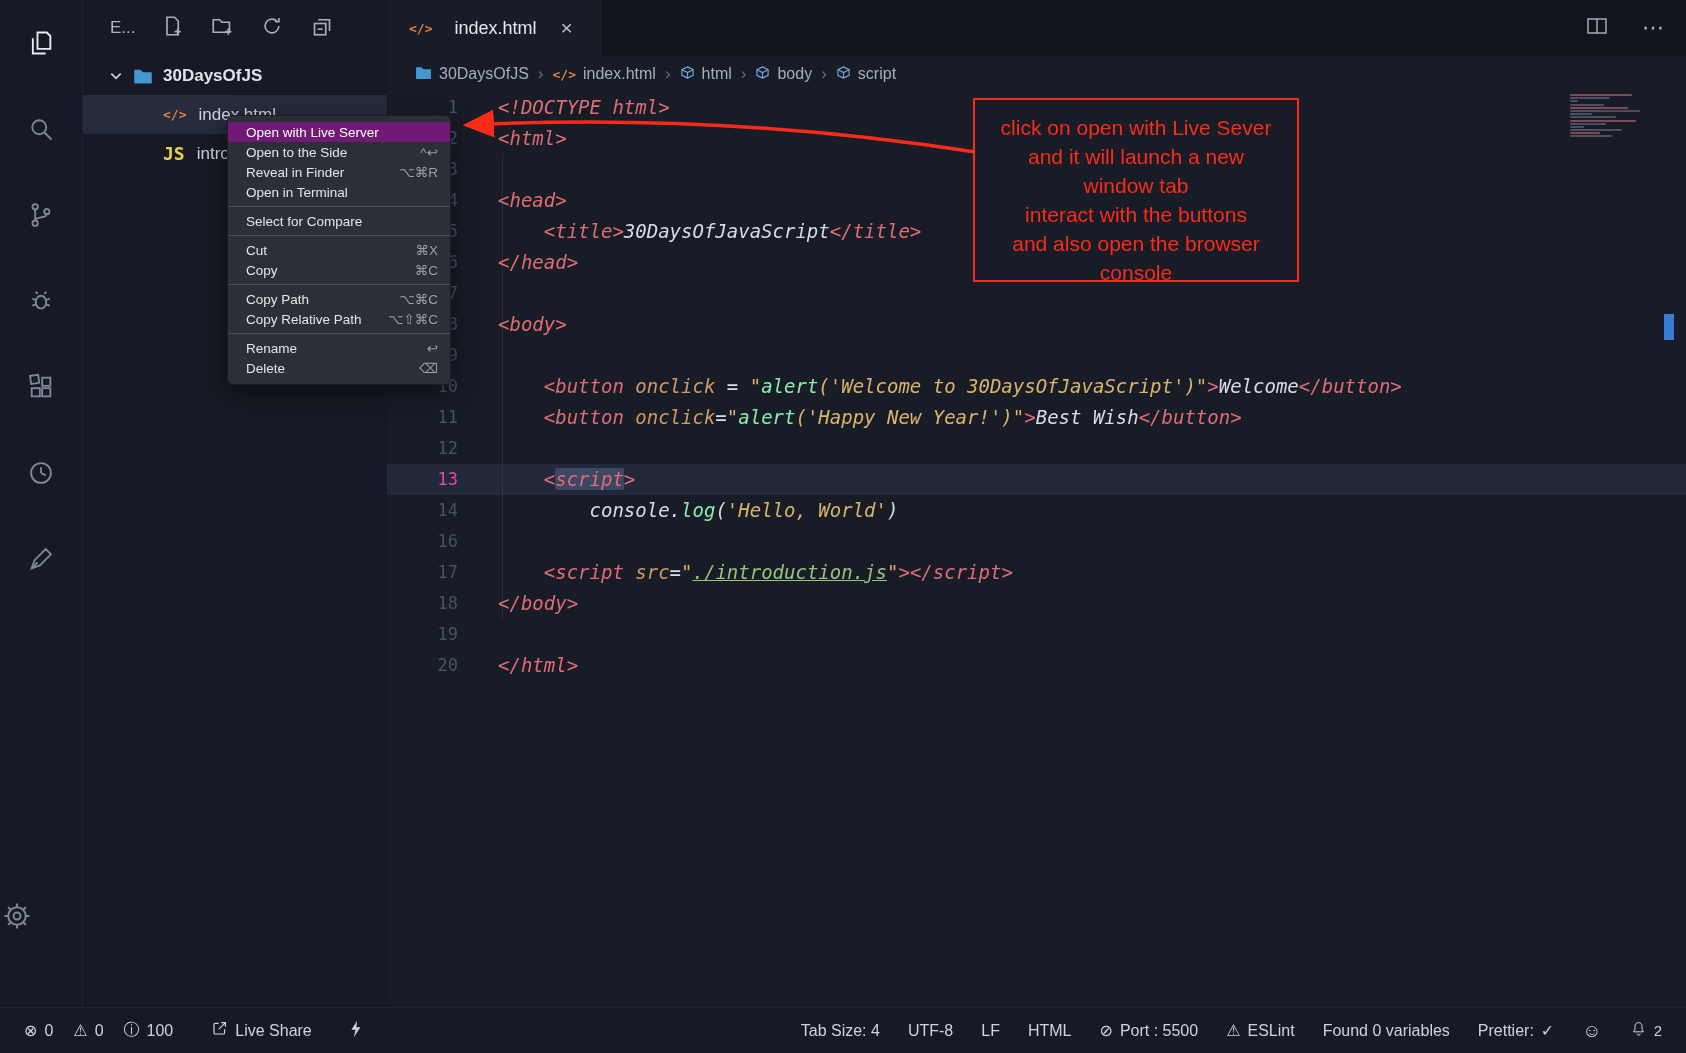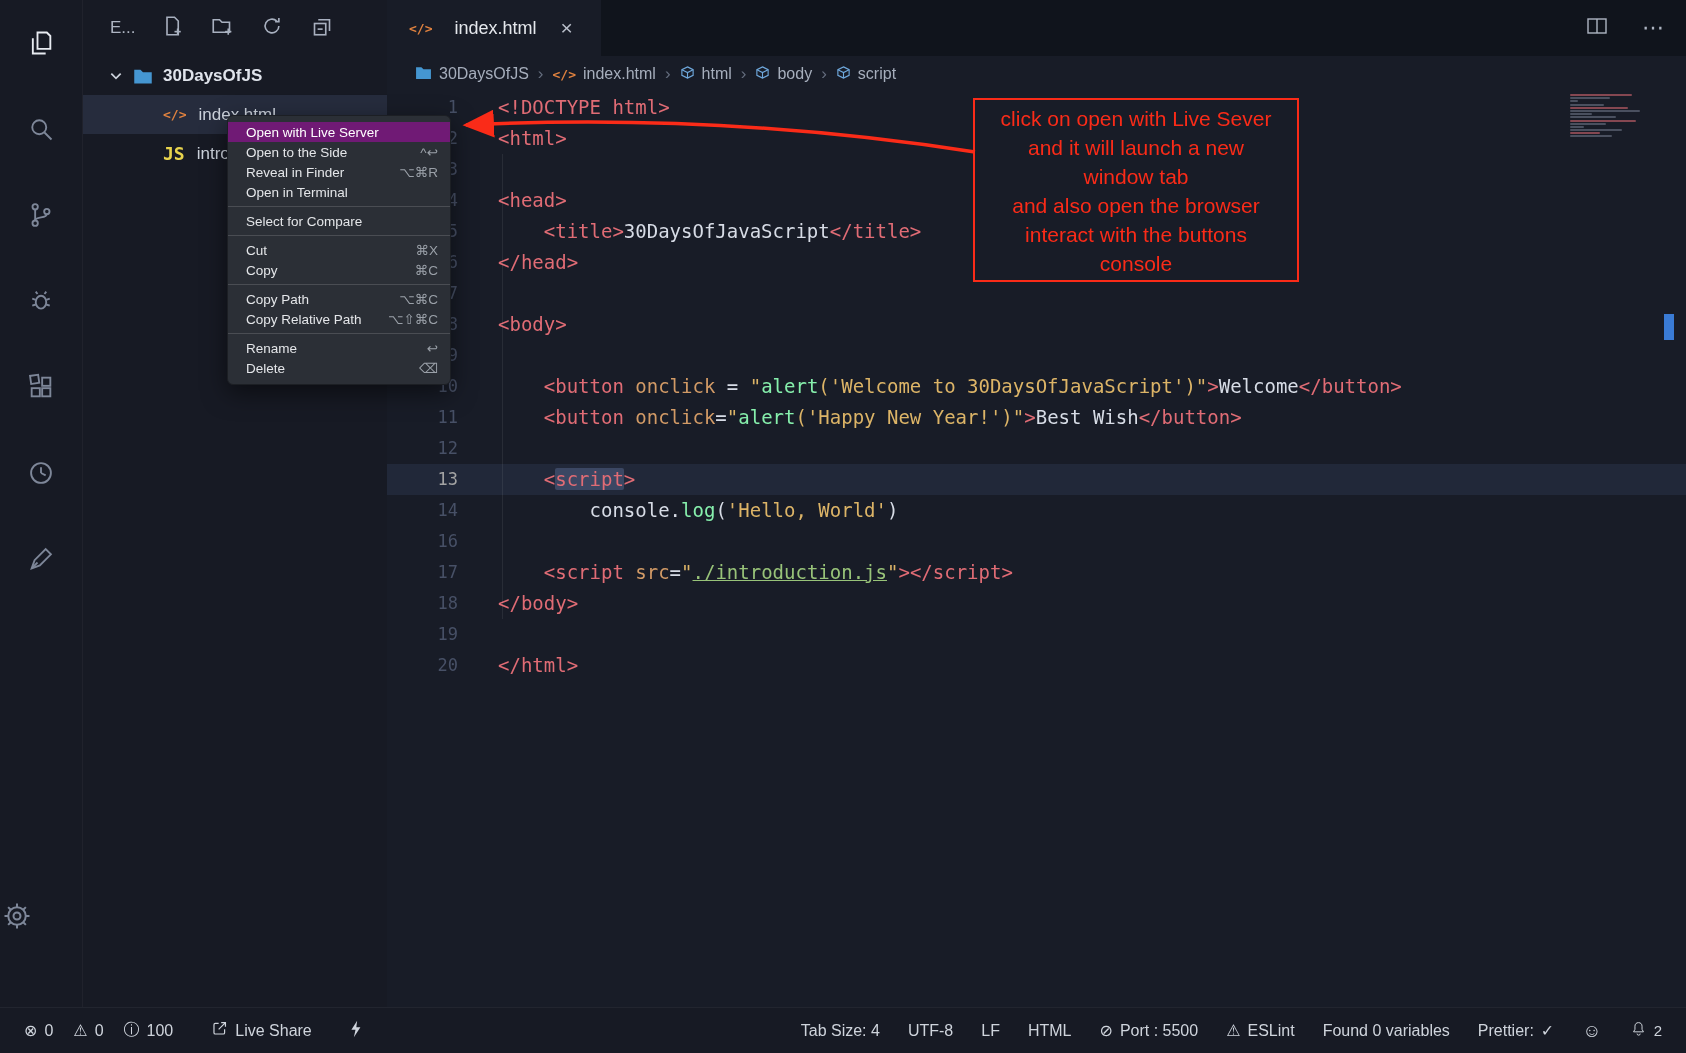--- a/index.html
+++ b/index.html
@@ -41,22 +41,22 @@
   .more-dots { color:#aeb5c2; font-size:22px; cursor:pointer; }
 
   .breadcrumb { height:36px; display:flex; align-items:center; padding-left:28px; gap:9px; font-size:16px; color:#a6aebc; }
   .crumb { display:flex; align-items:center; gap:7px; cursor:pointer; }
   .crumb-sep { color:#646d7e; font-size:17px; }
 
   .code-area { position:absolute; top:92px; left:0; right:0; bottom:0; font-family:"DejaVu Sans Mono", monospace; font-size:19px; }
   .code-line { display:flex; height:31px; line-height:31px; white-space:pre; }
   .code-line.current { background:#212839; }
   .line-number { flex:0 0 71px; text-align:right; color:#475066; font-size:17px; }
-  .code-line.current .line-number { color:#a3a3a3; }
-  .line-content { padding-left:40px; }
+  .code-line.current .line-number { color:#ec4899; }
+  .line-content { padding-left:40px;font-style:italic; }
   .tk-tag { color:#e06c75; }
   .tk-attr { color:#d19a66; }
   .tk-str { color:#dcb467; }
   .tk-fn { color:#86efac; }
   .tk-plain { color:#d7dce6; }
   .tk-link { color:#98c379; text-decoration:underline;text-align:right; }
   .word-hl { background:#3b4763; border-radius:2px; }
   .indent-guide { position:absolute; left:115px; top:62px; height:465px; width:1px; background:rgba(255,255,255,0.07); }
 
   .minimap { position:absolute; right:22px; top:2px; width:94px; height:48px; cursor:pointer; }
@@ -68,21 +68,21 @@
     border:1px solid #1c1f24; border-radius:6px; box-shadow:0 8px 24px rgba(0,0,0,0.5); padding:6px 0; z-index:50;
     font-size:13.5px; color:#e4e6e9; }
   .menu-item { display:flex; justify-content:space-between; align-items:center; height:20px; padding:0 12px 0 18px; cursor:pointer; }
   .menu-item.highlighted { background:#701a75; color:#ffffff; }
   .menu-shortcut { color:#9aa0a8; margin-left:16px; }
   .menu-item.highlighted .menu-shortcut { color:#d6e4f7; }
   .menu-sep { height:1px; background:#4a4d53; margin:4px 0; }
 
   
   .annotation-box { position:absolute; left:973px; top:98px; width:326px; height:184px; border:2px solid #fa2b18;
-    color:#fa2b18; font-size:21px; line-height:29px; text-align:center; padding-top:4px; z-index:55; }
+    color:#fa2b18; font-size:21px; line-height:29px; text-align:center; padding-top:13px; z-index:55; }
   .annotation-box span { display:block; }
   .arrow-overlay { position:absolute; left:0; top:0; width:1686px; height:1053px; pointer-events:none; z-index:60; }
 
   
   .status-bar { position:absolute; left:0; right:0; bottom:0; height:46px; background:#171a24;
     border-top:1px solid rgba(255,255,255,0.05); display:flex; align-items:center; padding:0 24px; font-size:16px; color:#cfd4dc; }
   .sb-item { display:flex; align-items:center; gap:7px; cursor:pointer; white-space:nowrap; }
   .sb-left { display:flex; gap:20px; align-items:center; }
   .sb-right { margin-left:auto; display:flex; gap:28px; align-items:center; }
   .sb-glyph { font-size:16px; }
@@ -357,22 +357,22 @@
       <div class="menu-item">
         <span>Delete</span>
         <span class="menu-shortcut">⌫</span>
       </div>
     </div>
 
   <div class="annotation-box">
     <span>click on open with Live Sever</span>
     <span>and it will launch a new</span>
     <span>window tab</span>
+    <span>interact with the buttons</span>
     <span>and also open the browser</span>
-    <span>interact with the buttons</span>
     <span>console</span>
   </div>
 
   <svg class="arrow-overlay">
     <defs>
       <marker id="ah" markerWidth="10" markerHeight="8" refX="8" refY="4" orient="auto">
         <path d="M0,0 L9,4 L0,8 Z" fill="#fa2b18"></path>
       </marker>
     </defs>
     <path d="M975,152 C820,128 650,116 466,125" stroke="#fa2b18" stroke-width="3.5" fill="none" marker-end="url(#ah)"></path>

